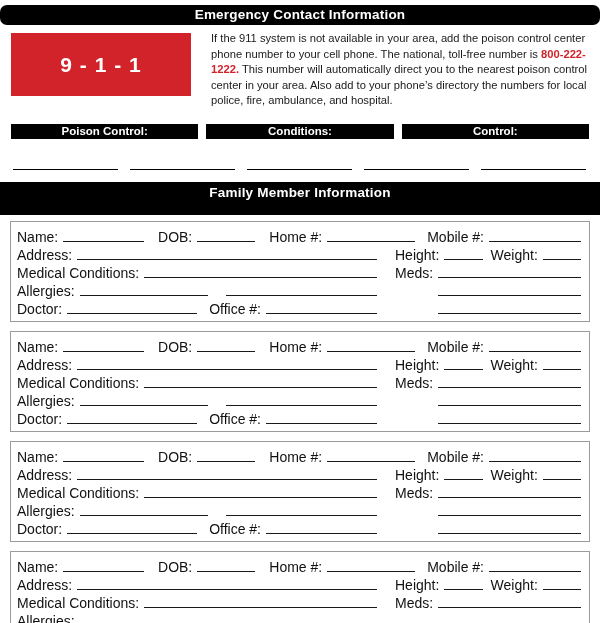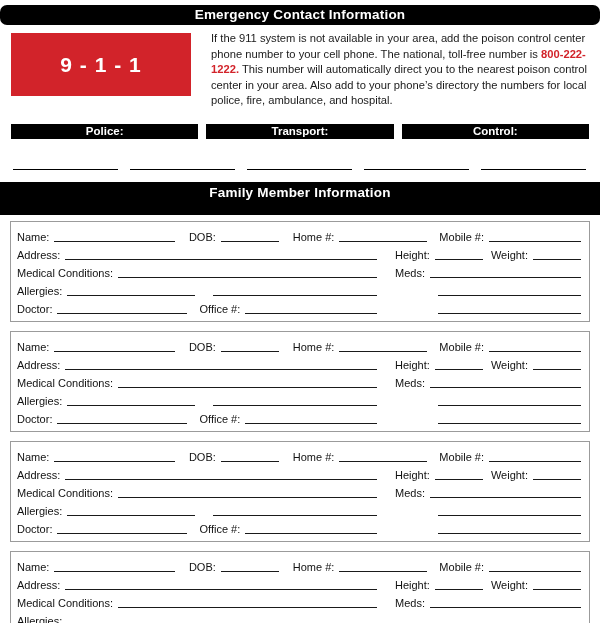--- a/index.html
+++ b/index.html
@@ -37,21 +37,21 @@
   .cline-row{display:flex;gap:12px;margin:30px 14px 0 13px;}
   .cline{flex:1;height:0;border-bottom:1.6px solid #000;}
 
   
   #members{margin-top:6px;}
   .member{
     box-sizing:border-box;height:101px;margin:0 10px 9px 10px;
     border:1px solid #9b9b9b;background:#fff;padding:5px 8px 4px 6px;
   }
   .mrow{display:flex;align-items:flex-end;height:18px;white-space:nowrap;}
-  .lbl{font-size:11px;line-height:15px;flex:none;}
+  .lbl{font-size:14px;line-height:15px;flex:none;}
   .ln{height:0;border-bottom:1.4px solid #1a1a1a;margin:0 0 3px 5px;flex:none;}
   .fx{flex:1;}
   .w58{width:58px;}.w88{width:88px;}.w92{width:92px;}
   .w128{width:128px;}.w130{width:130px;}
   .ml8{margin-left:8px;}.ml10{margin-left:14px;}.ml12{margin-left:12px;}
   .ml14{margin-left:14px;}.ml18{margin-left:18px;}
   .rz{width:186px;flex:none;display:flex;align-items:flex-end;margin-left:18px;}
   .rzi{padding-left:38px;box-sizing:border-box;}
 </style>
 </head>
@@ -60,22 +60,22 @@
 <div class="section-bar bar-top">Emergency Contact Information</div>
 
 <div class="top-row">
   <div class="red-box">
     <div class="n911">9 - 1 - 1</div>
   </div>
   <p class="intro"><span>If the 911 system is not available in your area, add the poison control center phone number to your cell phone. The national, toll-free number is </span><span class="phone">800-222-1222.</span><span> This number will automatically direct you to the nearest poison control center in your area. Also add to your phone’s directory the numbers for local police, fire, ambulance, and hospital.</span></p>
 </div>
 
 <div class="cbar-row">
-  <div class="cbar">Police:</div>
-  <div class="cbar">Transport:</div>
+  <div class="cbar">Poison Control:</div>
+  <div class="cbar">Conditions:</div>
   <div class="cbar">Control:</div>
 </div>
 <div class="cline-row">
   <div class="cline"></div>
   <div class="cline"></div>
   <div class="cline"></div>
   <div class="cline"></div>
   <div class="cline"></div>
 </div>
 

